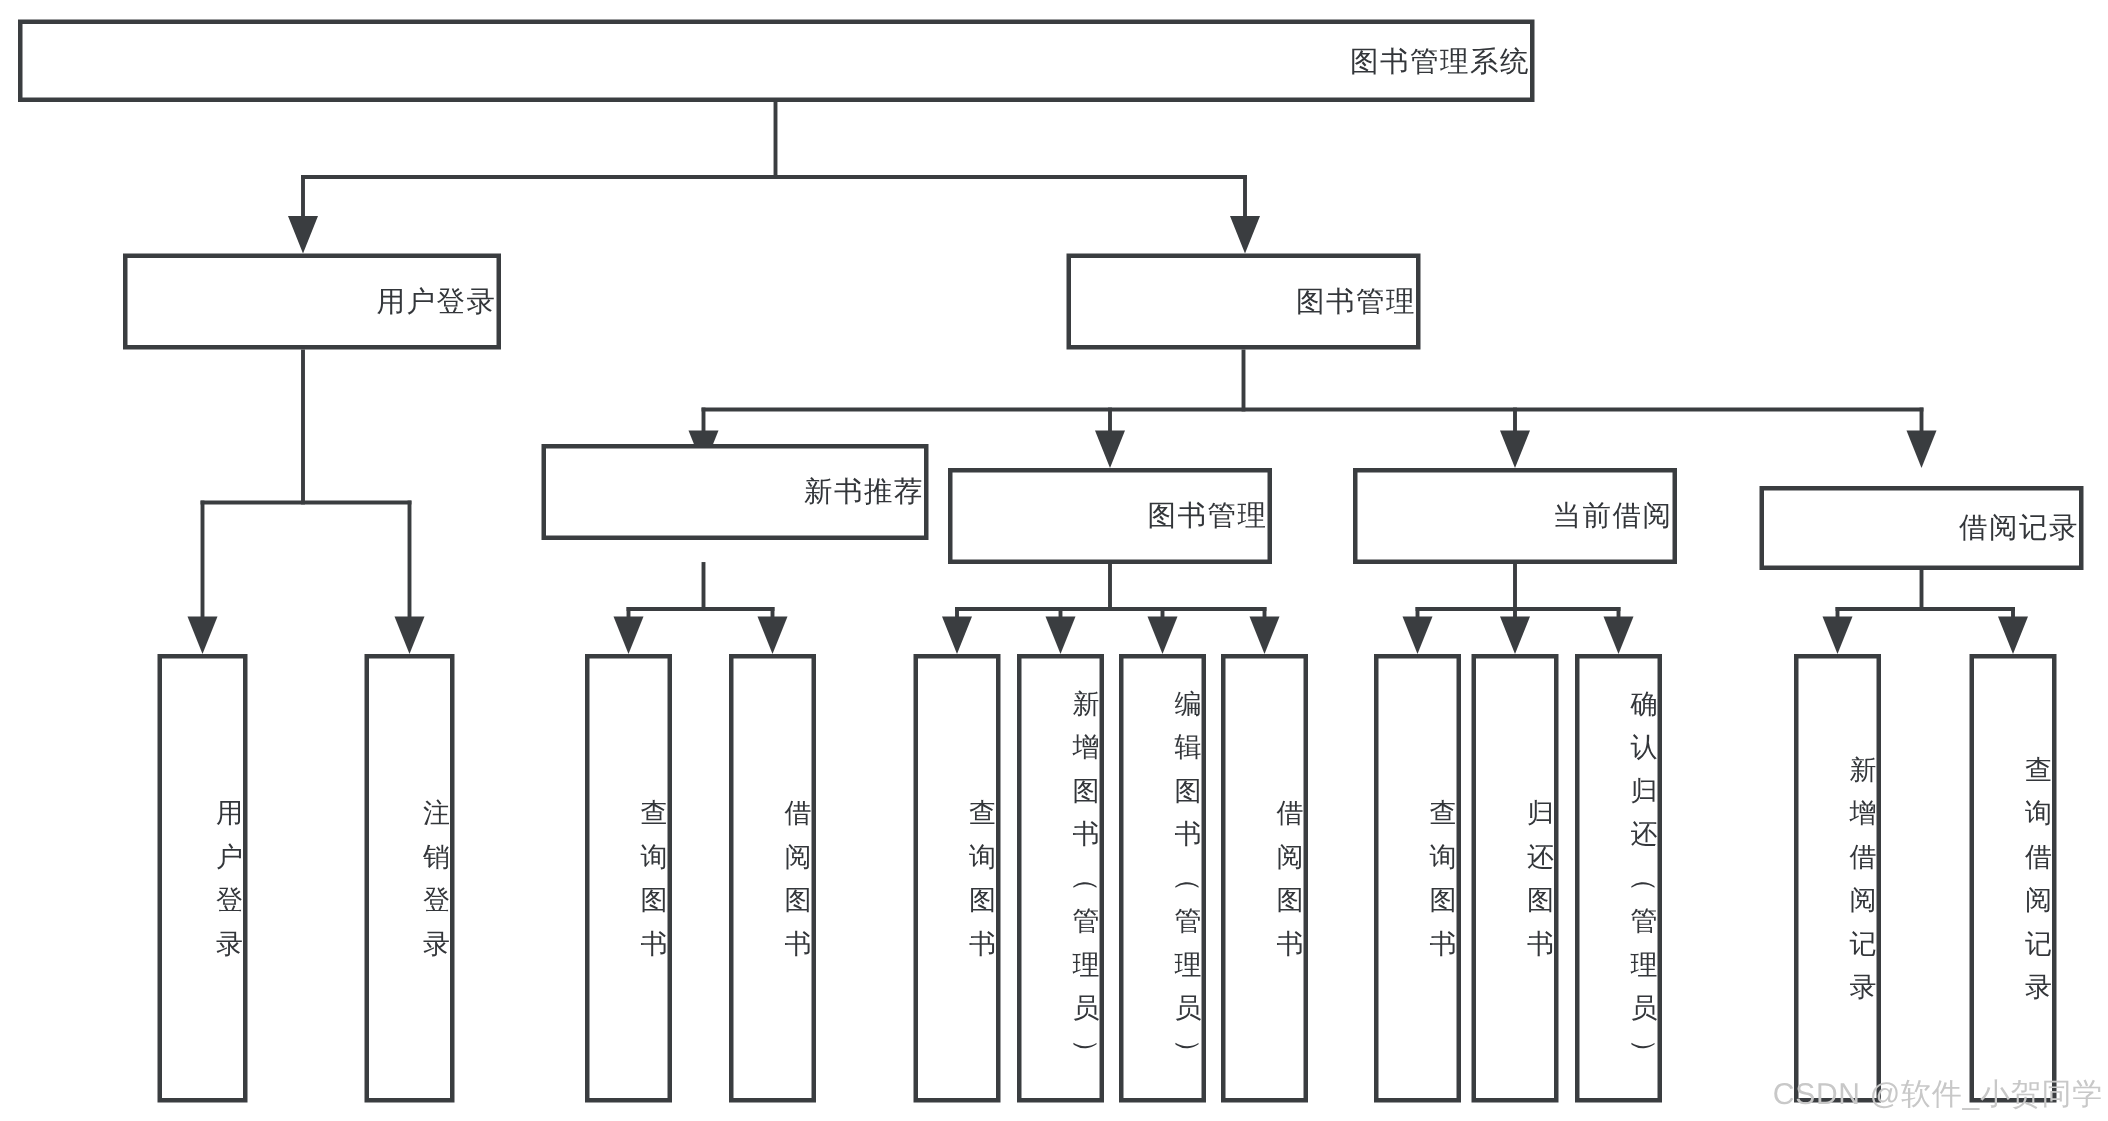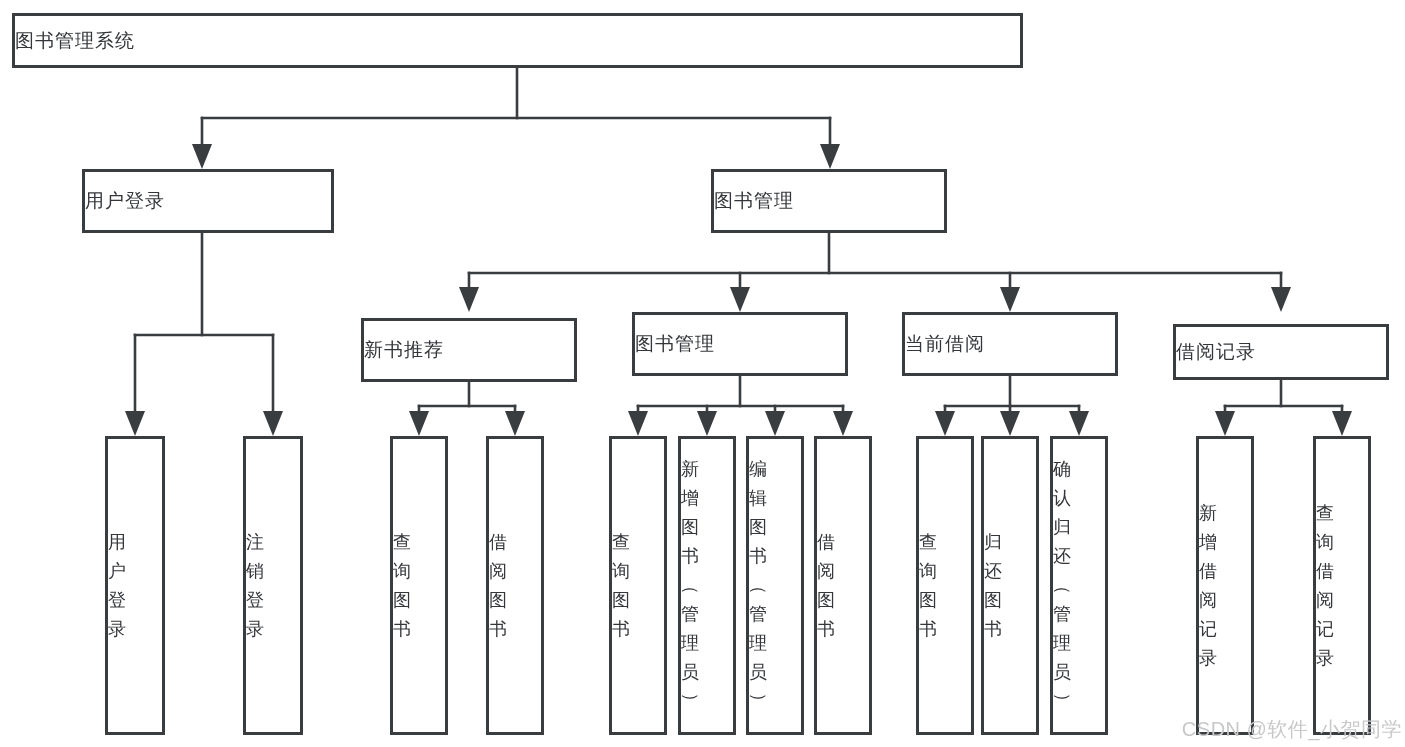--- a/index.html
+++ b/index.html
@@ -3,21 +3,21 @@
 <meta charset="utf-8">
 <style>
   html,body{margin:0;padding:0;background:#ffffff;}
   #canvas{
     position:relative;width:1405px;height:747px;background:#ffffff;
     font-family:"Liberation Sans","DejaVu Sans",sans-serif;overflow:hidden;
   }
   #wires{position:absolute;left:0;top:0;width:1405px;height:747px;}
   .node{
     position:absolute;background:#ffffff;border:3px solid #3a3d40;
-    box-sizing:border-box;display:flex;align-items:center;justify-content:flex-start;
+    box-sizing:border-box;display:flex;align-items:center;justify-content:flex-end;
     color:#33363a;z-index:2;
   }
   .h .lbl{font-size:19px;letter-spacing:1px;white-space:nowrap;}
   .v .lbl{display:flex;flex-direction:column;align-items:center;justify-content:center;font-size:18px;}
   .v .lbl .ch{height:29px;line-height:29px;display:flex;align-items:center;justify-content:center;}
   .v .lbl .ch.paren{transform:rotate(90deg);}
   #watermark{
     position:absolute;right:3px;bottom:4px;font-size:20px;color:#c8c8c8;
     z-index:5;letter-spacing:.5px;white-space:nowrap;
   }
@@ -86,21 +86,21 @@
     <span class="lbl">图书管理系统</span>
   </div>
 
   <div class="node h" style="left:82px;top:169px;width:252px;height:64px">
     <span class="lbl">用户登录</span>
   </div>
   <div class="node h" style="left:711px;top:169px;width:236px;height:64px">
     <span class="lbl">图书管理</span>
   </div>
 
-  <div class="node h" style="left:361px;top:318px;width:216px;height:64px">
+  <div class="node h" style="left:361px;top:296px;width:258px;height:64px">
     <span class="lbl">新书推荐</span>
   </div>
   <div class="node h" style="left:632px;top:312px;width:216px;height:64px">
     <span class="lbl">图书管理</span>
   </div>
   <div class="node h" style="left:902px;top:312px;width:216px;height:64px">
     <span class="lbl">当前借阅</span>
   </div>
   <div class="node h" style="left:1173px;top:324px;width:216px;height:56px">
     <span class="lbl">借阅记录</span>

